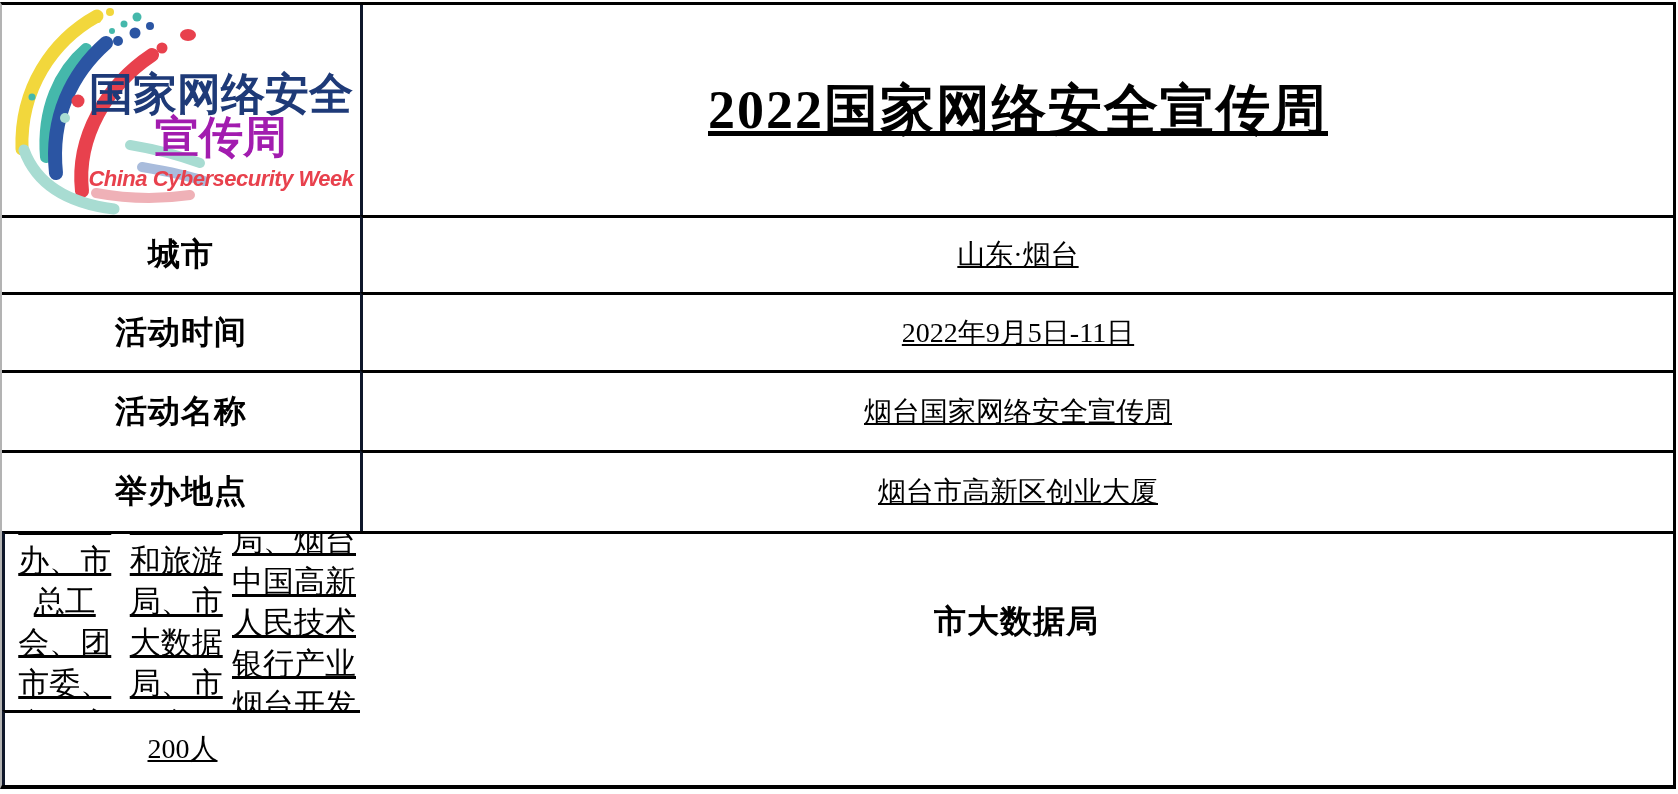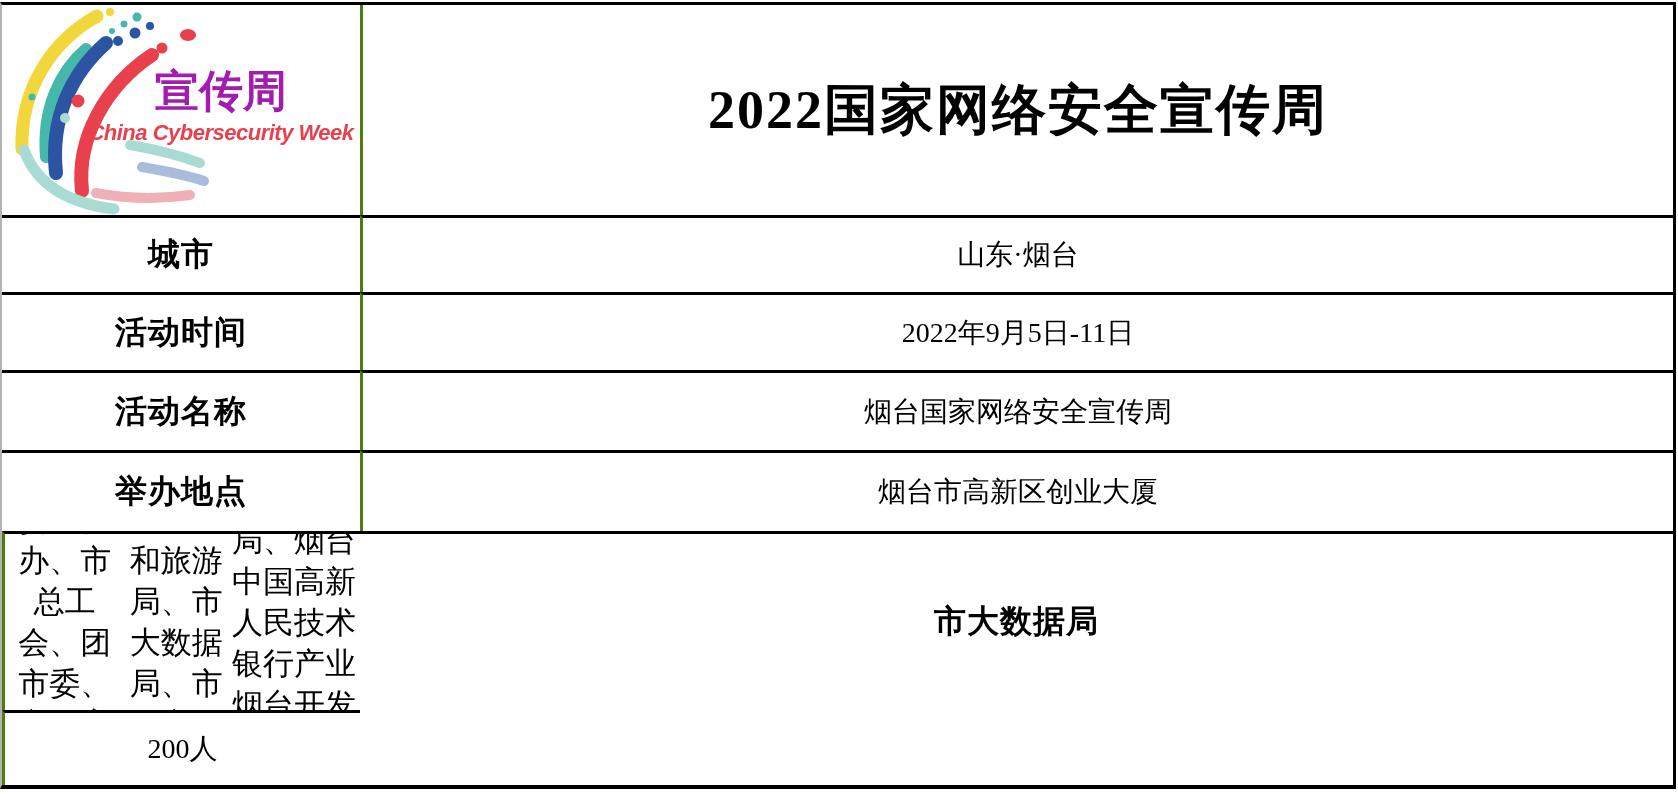--- a/index.html
+++ b/index.html
@@ -10,21 +10,21 @@
   .table{
     position:absolute;left:0;top:2px;width:1676px;height:787px;box-sizing:border-box;
     border-top:3px solid #000;border-bottom:4px solid #000;
     border-right:3px solid #000;border-left:2px solid #b3b3b3;
     display:grid;grid-template-columns:358px 1fr;
     grid-template-rows:210px 77px 78px 80px 81px 179px auto;
     background:#fff;
   }
   .cell{box-sizing:border-box;width:100%;height:100%;display:flex;align-items:center;justify-content:center;overflow:hidden;}
   .rb{border-top:3px solid #000;}
-  .col2{border-left:3px solid #4d7c0f;}
+  .col2{border-left:3px solid #0f172a;text-decoration:underline;}
   .label{font-weight:bold;font-size:32px;letter-spacing:1px;}
   .value{font-size:28px;}
   .title-cell{font-weight:bold;font-size:54px;letter-spacing:2px;}
   .org-cell{flex-direction:row;font-size:31px;line-height:41px;text-align:center;padding:0 4px;}
   
   .logo-cell{position:relative;display:block;}
   .logo-svg{position:absolute;left:0;top:0;width:358px;height:210px;}
   .logo-text{position:absolute;right:4px;top:66px;width:270px;text-align:center;line-height:46px;z-index:2;}
   .logo-cn{font-family:"Liberation Sans","DejaVu Sans",sans-serif;font-weight:bold;font-size:44px;}
   .logo-en{font-family:"Liberation Sans","DejaVu Sans",sans-serif;font-weight:bold;font-size:22px;line-height:24px;margin-top:4px;letter-spacing:-0.5px;font-style:italic;}
@@ -57,20 +57,21 @@
           <circle cx="133" cy="28" r="5.5" fill="#2b55a3"></circle>
           <circle cx="116" cy="36" r="5" fill="#2b55a3"></circle>
           <ellipse cx="186" cy="30" rx="8" ry="6" fill="#e8414d"></ellipse>
           <circle cx="160" cy="43" r="5.5" fill="#e8414d"></circle>
           <circle cx="76" cy="96" r="6.5" fill="#e8414d"></circle>
           <circle cx="63" cy="113" r="5" fill="#a8dcd2"></circle>
           <circle cx="30" cy="92" r="3.5" fill="#45b8ab"></circle>
         </g>
       </svg>
       <div class="logo-text">
+        <div class="logo-cn" style="color: rgb(30, 58, 120);">国家网络安全</div>
         <div class="logo-cn" style="color: #a21caf; font-family: Liberation Mono, monospace;">宣传周</div>
         <div class="logo-en" style="color: rgb(232, 65, 77);">China Cybersecurity Week</div>
       </div>
     </div>
     <div class="cell col2 title-cell">2022国家网络安全宣传周</div>
 
     <div class="cell rb label">城市</div>
     <div class="cell rb col2 value">山东·烟台</div>
 
     <div class="cell rb label">活动时间</div>

